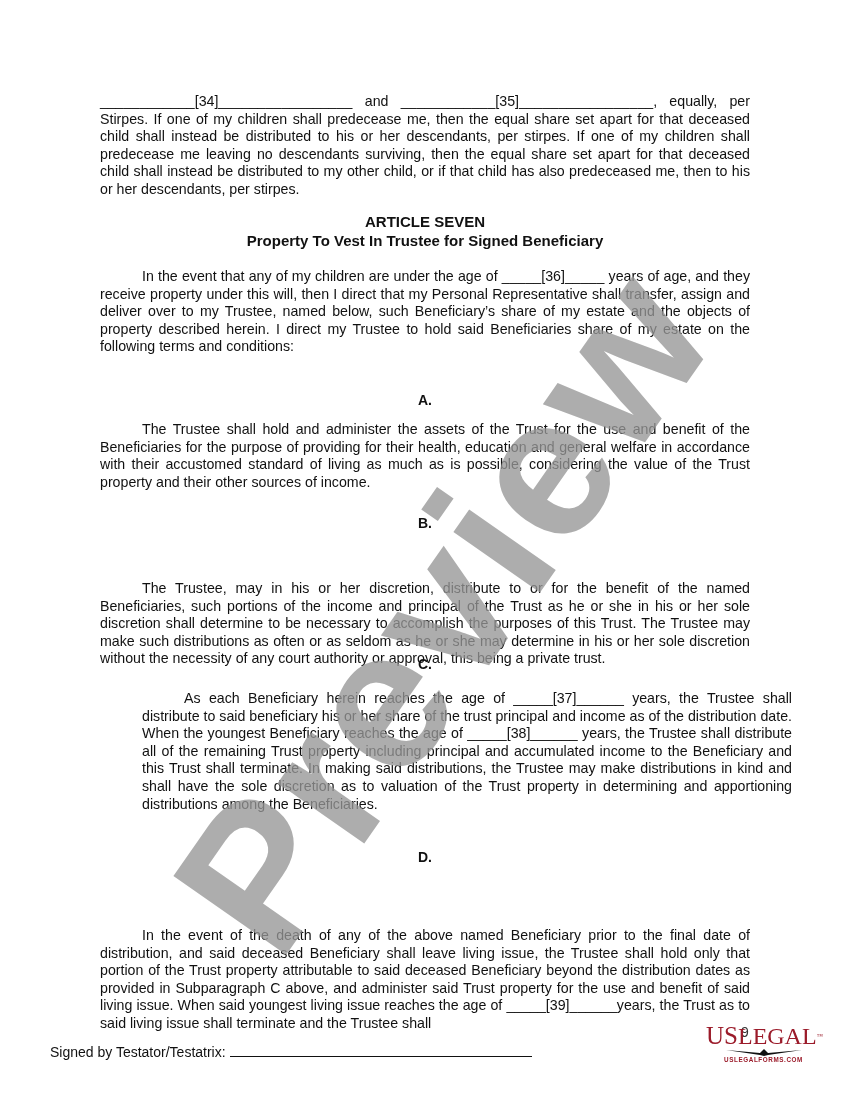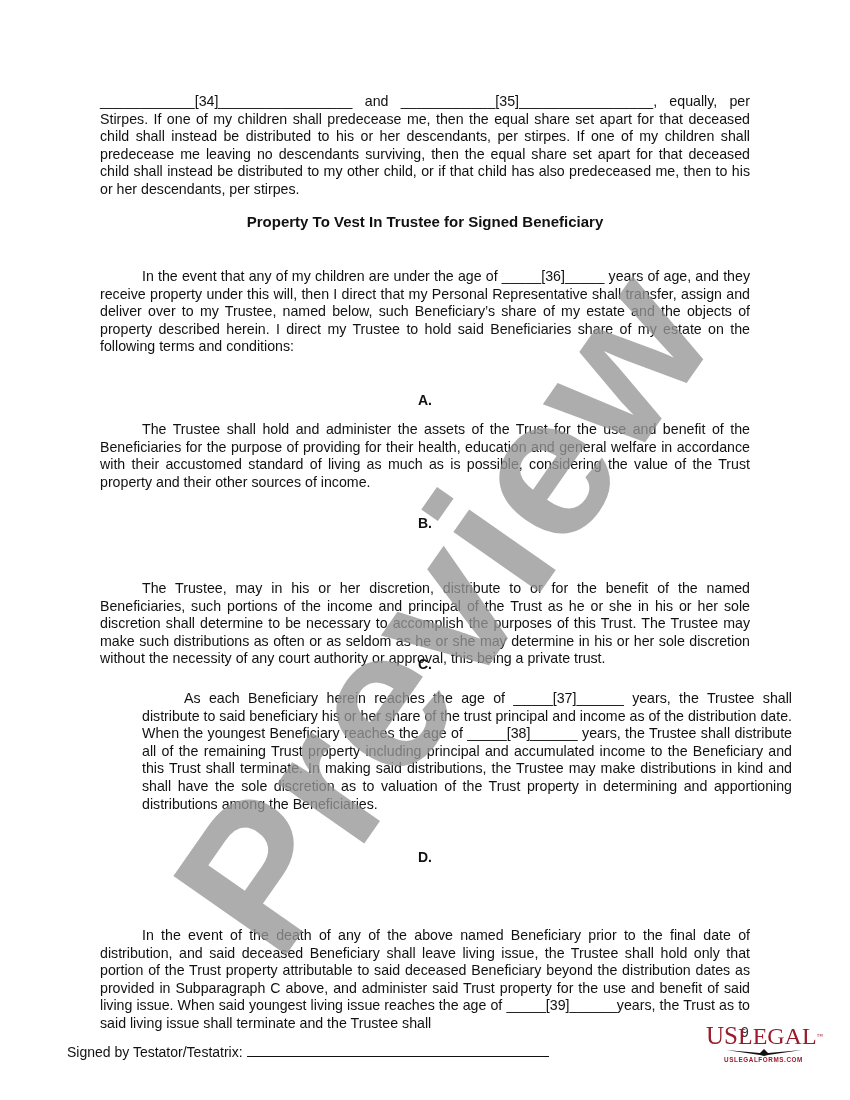--- a/index.html
+++ b/index.html
@@ -12,21 +12,21 @@
   .indent { text-indent: 42px; }
   .heading { position: absolute; left: 100px; width: 650px; text-align: center;
              font-weight: bold; font-size: 15px; line-height: 19px; }
   .sub-letter { position: absolute; left: 100px; width: 650px; text-align: center;
                 font-weight: bold; font-size: 14px; }
   .watermark { position: absolute; left: 60px; top: 500px; font-size: 200px;
                font-weight: bold; color: rgba(150,150,150,0.78);
                transform: rotate(-55deg); transform-origin: center; white-space: nowrap;
                width: 760px; text-align: center; letter-spacing: 2px; pointer-events: none;
                font-family: "Liberation Sans", sans-serif; }
-  .signature { position: absolute; left: 67px; top: 1044px; font-size: 14px; }
+  .signature { position: absolute; left: 50px; top: 1044px; font-size: 14px; }
   .sig-line { display: inline-block; width: 302px; border-bottom: 1px solid #111;
               margin-left: 4px; vertical-align: baseline; height: 12px; }
   .page-number { position: absolute; left: 741px; top: 1024px; font-size: 14px; color: #333; }
   .logo { position: absolute; left: 706px; top: 1024px; width: 115px; height: 46px; text-align: center; }
   .logo-text { font-family: "Liberation Serif", serif; font-size: 25px; color: #9b1b2a;
                letter-spacing: 0px; line-height: 24px; }
   .logo-text .small { font-size: 24px; }
   .logo-tm { font-size: 6px; vertical-align: top; color: #9b1b2a; }
   .logo-wing { display: block; margin: 0 auto; width: 80px; height: 8px; }
   .logo-url { font-size: 6.3px; color: #9b1b2a; letter-spacing: 0.6px; font-weight: bold; }
@@ -34,20 +34,21 @@
 </head>
 <body>
 
 <div class="page">
 
   <div class="body-text" style="top:93px;">
     <p>____________[34]_________________ and ____________[35]_________________, equally, per Stirpes. If one of my children shall predecease me, then the equal share set apart for that deceased child shall instead be distributed to his or her descendants, per stirpes. If one of my children shall predecease me leaving no descendants surviving, then the equal share set apart for that deceased child shall instead be distributed to my other child, or if that child has also predeceased me, then to his or her descendants, per stirpes.</p>
   </div>
 
   <div class="heading" style="top:212px;">
+    <div>ARTICLE SEVEN</div>
     <div>Property To Vest In Trustee for Signed Beneficiary</div>
   </div>
 
   <div class="body-text" style="top:268px;">
     <p class="indent">In the event that any of my children are under the age of _____[36]_____ years of age, and they receive property under this will, then I direct that my Personal Representative shall transfer, assign and deliver over to my Trustee, named below, such Beneficiary’s share of my estate and the objects of property described herein.  I direct my Trustee to hold said Beneficiaries share of my estate on the following terms and conditions:</p>
   </div>
 
   <div class="sub-letter" style="top:392px;">A.</div>
   <div class="body-text" style="top:421px;">
     <p class="indent">The Trustee shall hold and administer the assets of the Trust for the use and benefit of the Beneficiaries for the purpose of providing for their health, education and general welfare in accordance with their accustomed standard of living as much as is possible, considering the value of the Trust property and their other sources of income.</p>

